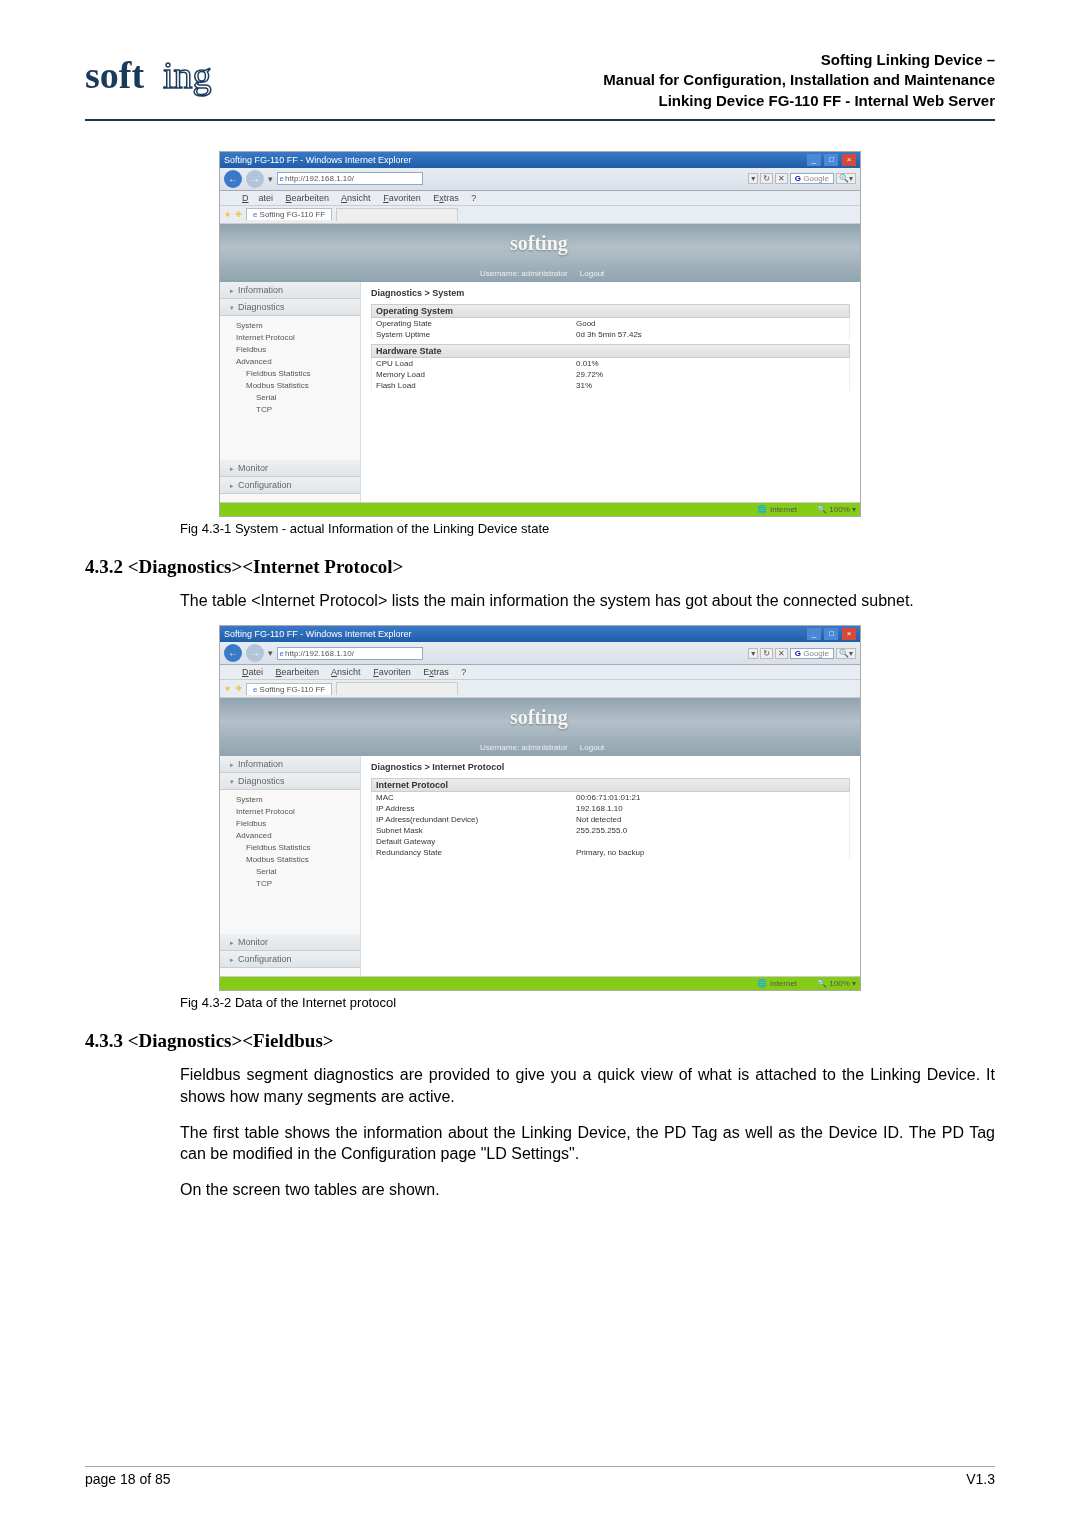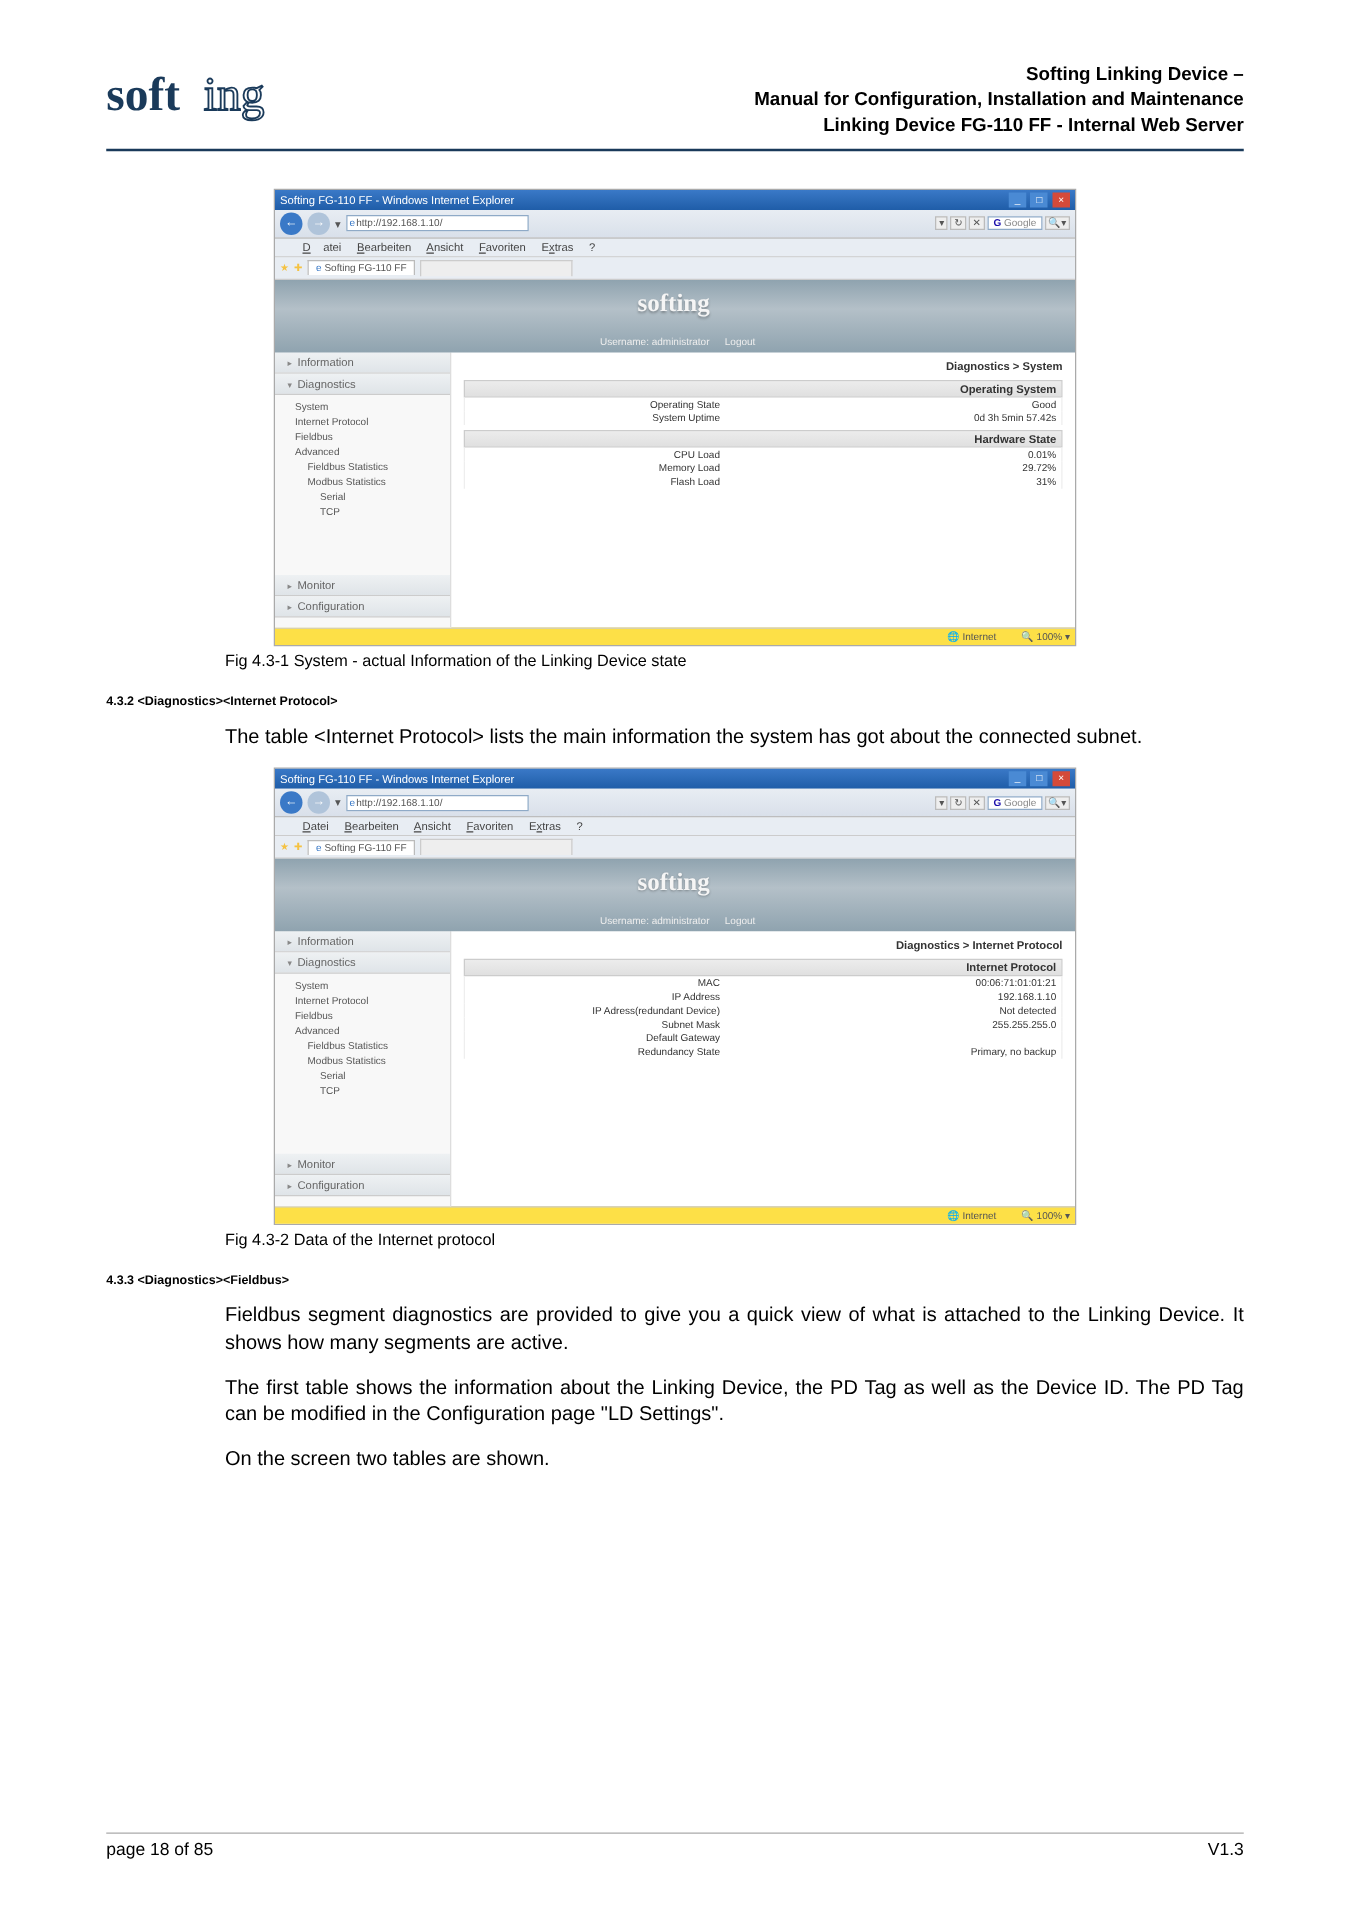--- a/index.html
+++ b/index.html
@@ -183,60 +183,60 @@
     line-height:1.5;
     color:#555;
   }
   .navtree .i1{padding-left:10px;}
   .navtree .i2{padding-left:20px;}
   .mainarea {
     flex:1;
     padding:6px 10px;
     font-size:9px;
     color:#333;
-    text-align:right;
   }
   .bc{font-weight:bold;font-size:9px;margin-bottom:6px;}
   .sechead {
     background:linear-gradient(to bottom,#ececec,#e0e0e0);
     border:1px solid #ccc;
     padding:1px 4px;
     font-weight:bold;
     font-size:9px;
     margin-top:4px;
   }
   .kvrow {
     display:flex;
     padding:1px 4px;
     font-size:8px;
     border-left:1px solid #eee;border-right:1px solid #eee;
   }
   .kvrow .k{flex:0 0 200px;}
   .kvrow .v{flex:1;}
   .statusbar {
-    background:#fde047;
+    background:#84cc16;
     border-top:1px solid #ccc;
     padding:2px 4px;
     font-size:8px;
     color:#555;
     display:flex;
     justify-content:flex-end;
     align-items:center;
     gap:20px;
   }
   .globe::before{content:"🌐 ";font-size:8px;}
   .caption {
     font-size: 13px;
     color:#000;
     margin: 4px 0 20px 95px;
   }
   .section-h {
     font-weight: bold;
-    font-size: 10px;
+    font-size: 19px;
     margin: 8px 0 12px 0;
+    font-family: Liberation Serif, serif;
   }
   .bodytext {
     font-size: 16px;
     margin: 0 0 14px 95px;
     text-align: justify;
     line-height: 1.35;
   }
   .footer {
     position:absolute;
     bottom:40px;

